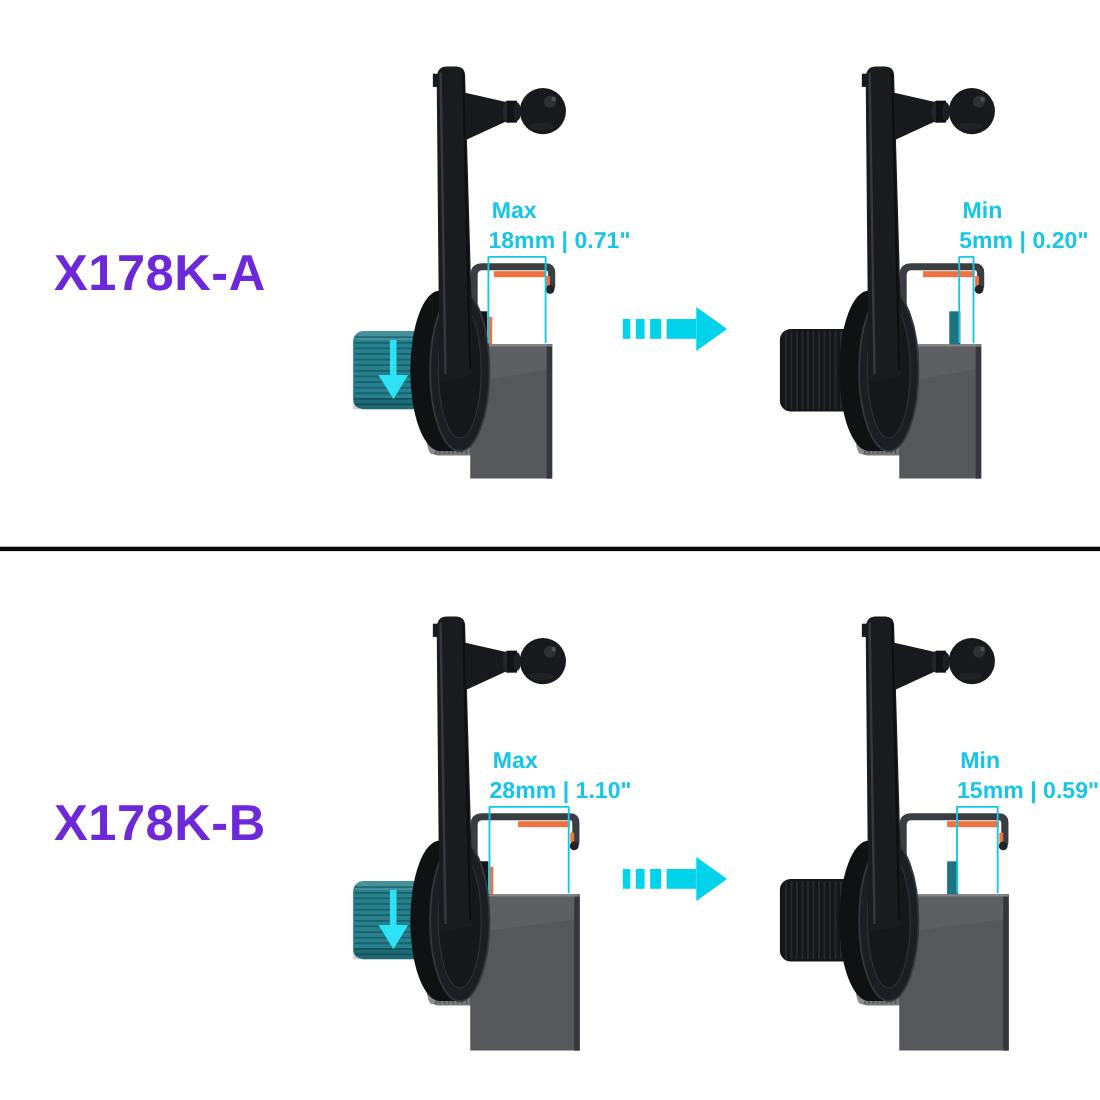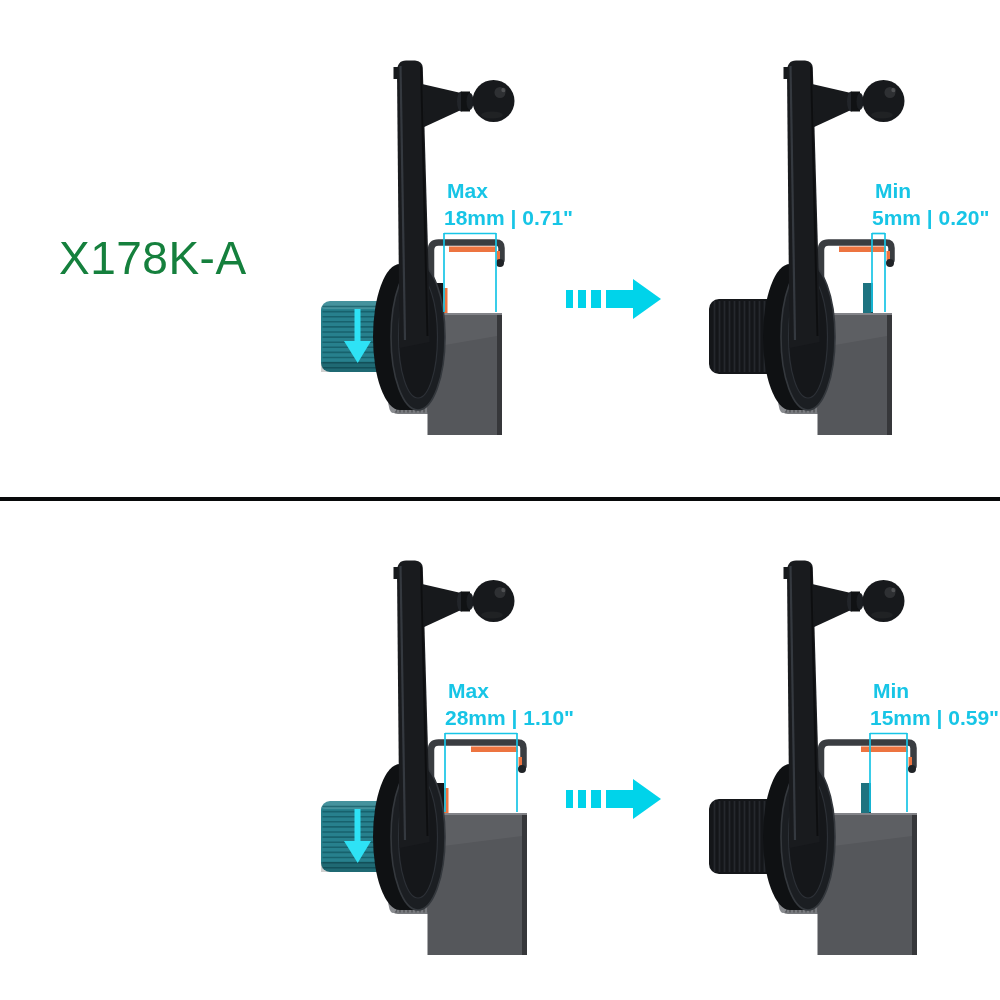--- a/index.html
+++ b/index.html
@@ -1,30 +1,31 @@
 <!DOCTYPE html>
 <html><head>
 <meta charset="utf-8">
 <style>
   html,body{margin:0;padding:0;background:#fff;}
   .stage{position:relative;width:1000px;height:1000px;background:#fff;overflow:hidden;
          font-family:"Liberation Sans",sans-serif;}
-  .model{position:absolute;left:45px;margin:14px;font-size:46px;font-weight:400;
-         color:#15803d;letter-spacing:.5px;line-height:1;}
+  .model{position:absolute;left:45px;margin:4px;font-size:46px;font-weight:700;
+         color:#6d28d9;letter-spacing:.5px;line-height:1;}
   .mount{position:absolute;width:270px;height:440px;overflow:visible;}
   .arrowsvg{position:absolute;width:96px;height:48px;}
   .divider{position:absolute;left:0;top:497px;width:1000px;height:4px;background:#08090a;}
   .mtext{font-family:"Liberation Sans",sans-serif;font-weight:700;font-size:21px;}
 </style>
 </head>
 <body>
 
 <div class="stage">
 
   <h2 class="model" style="top:221px">X178K-A</h2>
+  <h2 class="model" style="top:721px">X178K-B</h2>
 
   <svg class="mount" viewBox="0 0 270 440" style="left:310px;top:40px">
       <g>
     <path d="M121 272 L121 210 Q121 202.5 128.5 202.5 L186 202.5
              Q191.5 202.5 191.5 208 L191.5 220" fill="none" stroke="#3A3D41" stroke-width="6.5" stroke-linecap="round"></path>
     <rect x="139" y="206.5" width="47" height="5.5" fill="#ED7440"></rect>
     <rect x="186.5" y="211" width="3.5" height="9" fill="#ED7440"></rect>
     <circle cx="190" cy="223" r="4" fill="#202327"></circle>
   </g>
       <g>

